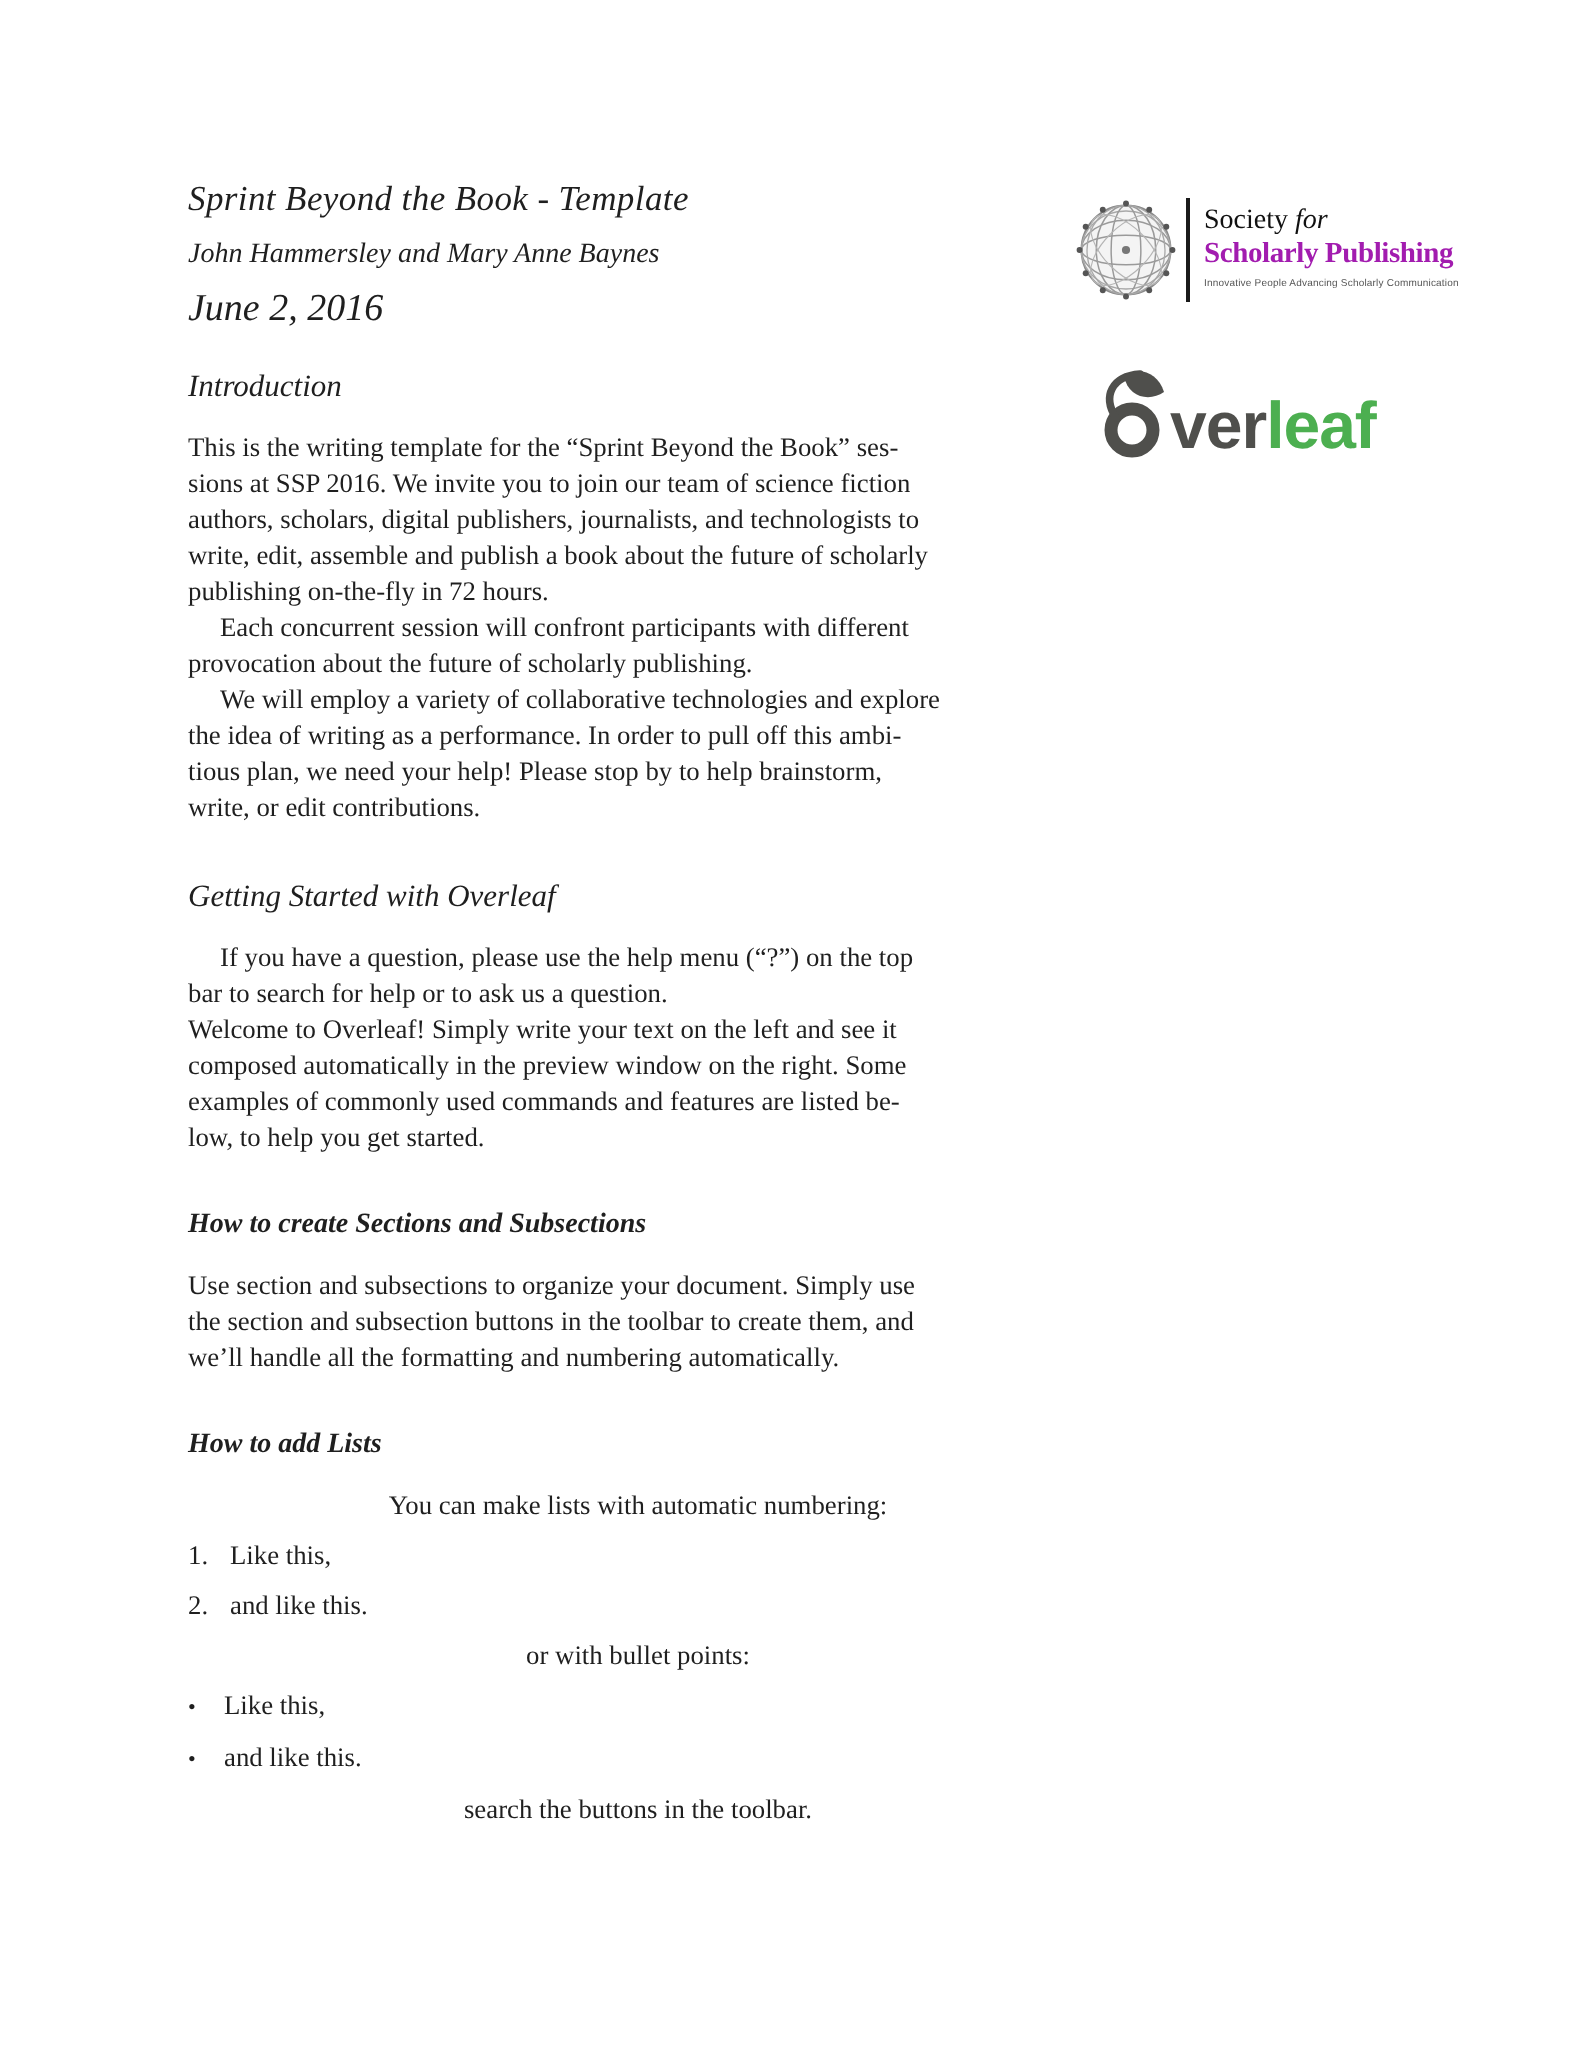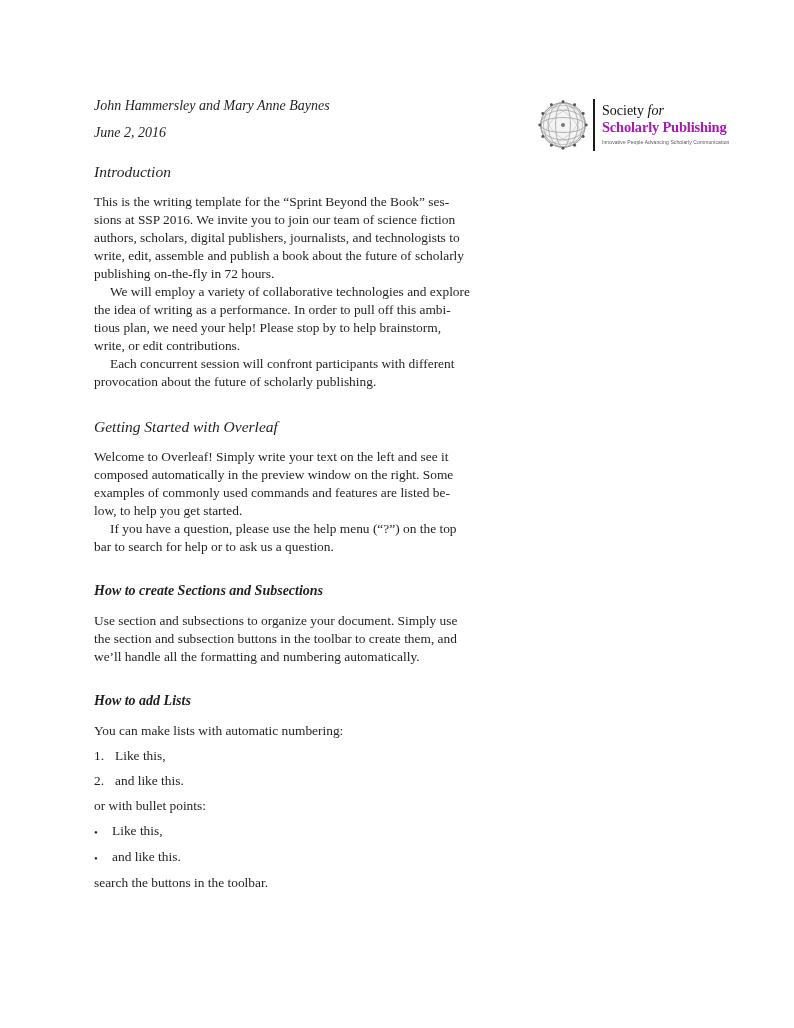--- a/index.html
+++ b/index.html
@@ -32,21 +32,21 @@
     letter-spacing: 0.2px;
   }
   .doc-authors {
     margin-top: 9px;
     font-size: 14px;
     font-style: italic;
     line-height: 18px;
   }
   .doc-date {
     margin-top: 9px;
-    font-size: 14px;
+    font-size: 19px;
     font-style: italic;
     line-height: 18px;
   }
 
   h2.section {
     margin: 26px 0 12px 0;
     font-size: 15.5px;
     font-style: italic;
     font-weight: normal;
     line-height: 19px;
@@ -64,20 +64,21 @@
     font-size: 13.4px;
     line-height: 18px;
     white-space: pre-line;
   }
   p.body-par.indent { text-indent: 16px; }
 
   .list-line {
     font-size: 13.4px;
     line-height: 18px;
     margin-bottom: 7px;
+    text-align: center;
   }
   .list-item {
     display: flex;
     font-size: 13.4px;
     line-height: 18px;
     margin-bottom: 7px;
   }
   .list-item .marker { width: 21px; flex: 0 0 21px; }
   .list-item .marker.bullet { font-size: 11px; padding-top: 1px; width: 18px; flex-basis: 18px; }
 
@@ -113,43 +114,44 @@
   .ol-green { color: #4caf50; }
   .ol-mark { width: 36px; height: 45px; margin-right: 1px; }
 </style>
 </head>
 <body>
 
 <div class="page">
 
   <div class="content">
 
+    <h1 class="doc-title">Sprint Beyond the Book - Template</h1>
     <div class="doc-authors">John Hammersley and Mary Anne Baynes</div>
     <div class="doc-date">June 2, 2016</div>
 
     <h2 class="section first">Introduction</h2>
     <p class="body-par">This is the writing template for the “Sprint Beyond the Book” ses-
 sions at SSP 2016. We invite you to join our team of science fiction
 authors, scholars, digital publishers, journalists, and technologists to
 write, edit, assemble and publish a book about the future of scholarly
 publishing on-the-fly in 72 hours.</p>
+    <p class="body-par indent">Each concurrent session will confront participants with different
+provocation about the future of scholarly publishing.</p>
     <p class="body-par indent">We will employ a variety of collaborative technologies and explore
 the idea of writing as a performance. In order to pull off this ambi-
 tious plan, we need your help! Please stop by to help brainstorm,
 write, or edit contributions.</p>
-    <p class="body-par indent">Each concurrent session will confront participants with different
-provocation about the future of scholarly publishing.</p>
 
     <h2 class="section">Getting Started with Overleaf</h2>
+    <p class="body-par indent">If you have a question, please use the help menu (“?”) on the top
+bar to search for help or to ask us a question.</p>
     <p class="body-par">Welcome to Overleaf! Simply write your text on the left and see it
 composed automatically in the preview window on the right. Some
 examples of commonly used commands and features are listed be-
 low, to help you get started.</p>
-    <p class="body-par indent">If you have a question, please use the help menu (“?”) on the top
-bar to search for help or to ask us a question.</p>
 
     <h3 class="subsection">How to create Sections and Subsections</h3>
     <p class="body-par">Use section and subsections to organize your document. Simply use
 the section and subsection buttons in the toolbar to create them, and
 we’ll handle all the formatting and numbering automatically.</p>
 
     <h3 class="subsection">How to add Lists</h3>
     <p class="list-line">You can make lists with automatic numbering:</p>
 
     <div class="list-item">
@@ -203,15 +205,23 @@
           <circle cx="49.7" cy="15.5" r="1.6" fill="#555"></circle>
       </svg>
       <div class="ssp-divider"></div>
       <div class="ssp-text">
         <div class="ssp-line1"><span>Society </span><span class="for">for</span></div>
         <div class="ssp-line2">Scholarly Publishing</div>
         <div class="ssp-tagline">Innovative People Advancing Scholarly Communication</div>
       </div>
     </div>
 
+    <div class="overleaf-logo">
+      <svg class="ol-mark" viewBox="0 0 36 45" xmlns="http://www.w3.org/2000/svg">
+        <circle cx="18" cy="31" r="10.5" fill="none" stroke="#4f4f4c" stroke-width="6.5"></circle>
+        <path d="M 10 25 C 3 14, 8 4, 22 3" fill="none" stroke="#4f4f4c" stroke-width="3.8" stroke-linecap="round"></path>
+        <path d="M 14 4 C 21 -1, 31 2, 34 12 C 27 17, 16 15, 14 4 Z" fill="#4f4f4c"></path>
+      </svg>
+      <span class="ol-text"><span class="ol-gray">ver</span><span class="ol-green">leaf</span></span>
+    </div>
 
   </div>
 </div>
 
 </body></html>

